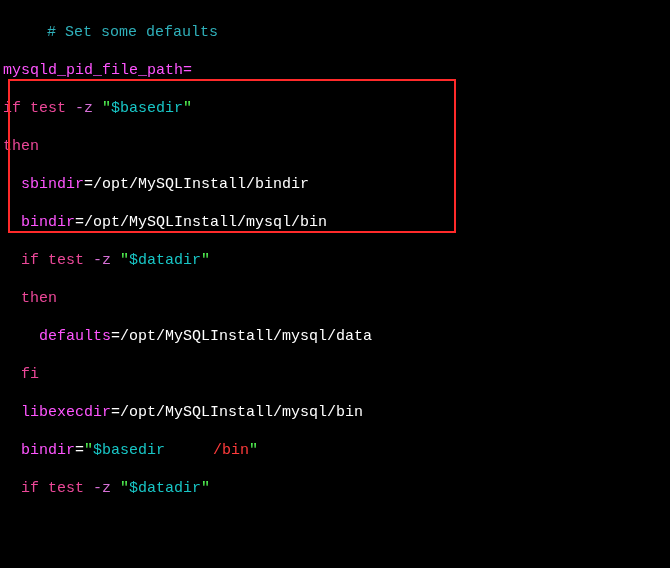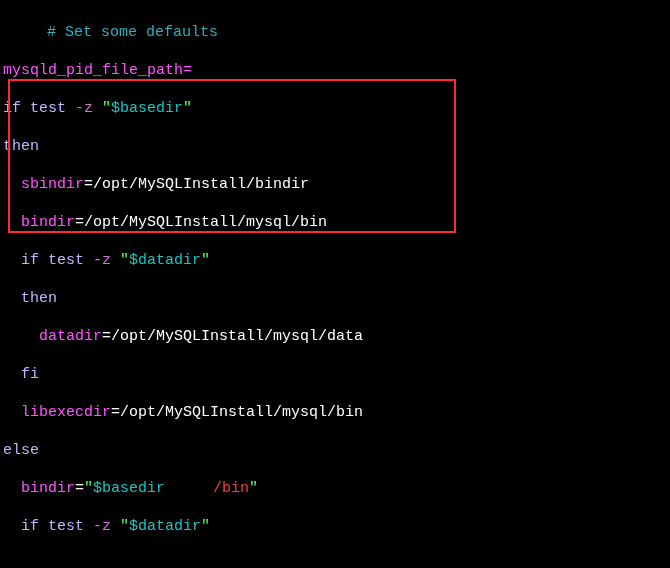--- a/index.html
+++ b/index.html
@@ -16,21 +16,21 @@
     padding: 4px 3px;
     white-space: pre;
     color: #ffffff;
     position: relative;
   }
   .line { display: block; }
   .indent1 { padding-left: 18px; }
   .indent2 { padding-left: 36px; }
   .comment   { color: #2fb0ba; margin-left: 44px; }   
   .var       { color: #ff55ff; }   
-  .kw        { color: #c4b5fd; }   
+  .kw        { color: #ec4899; }   
   .flag      { color: #d670d6; }   
   .dq        { color: #55ff55; }   
   .dqvar     { color: #18c6c6; }   
   .dqpath    { color: #ff3b3b; margin-left: 48px; }   
   .white     { color: #ffffff; }
   .highlight-box {
     position: absolute;
     left: 8px;
     top: 79px;
     width: 448px;
@@ -44,24 +44,23 @@
 
 <div class="editor">
 <span class="line comment"># Set some defaults</span>
 <span class="line"><span class="var">mysqld_pid_file_path=</span></span>
 <span class="line"><span class="kw">if</span><span class="kw"> test </span><span class="flag">-z </span><span class="dq">"</span><span class="dqvar">$basedir</span><span class="dq">"</span></span>
 <span class="line kw">then</span>
 <span class="line indent1"><span class="var">sbindir</span><span class="white">=/opt/MySQLInstall/bindir</span></span>
 <span class="line indent1"><span class="var">bindir</span><span class="white">=/opt/MySQLInstall/mysql/bin</span></span>
 <span class="line indent1"><span class="kw">if</span><span class="kw"> test </span><span class="flag">-z </span><span class="dq">"</span><span class="dqvar">$datadir</span><span class="dq">"</span></span>
 <span class="line indent1 kw">then</span>
-<span class="line indent2"><span class="var">datadir</span><span class="white">=/opt/MySQLInstall/mysql/data</span></span>
+<span class="line indent2"><span class="var">defaults</span><span class="white">=/opt/MySQLInstall/mysql/data</span></span>
 <span class="line indent1 kw">fi</span>
 <span class="line indent1"><span class="var">libexecdir</span><span class="white">=/opt/MySQLInstall/mysql/bin</span></span>
-<span class="line kw">else</span>
 <span class="line indent1"><span class="var">bindir</span><span class="white">=</span><span class="dq">"</span><span class="dqvar">$basedir</span><span class="dqpath">/bin</span><span class="dq">"</span></span>
 <span class="line indent1"><span class="kw">if</span><span class="kw"> test </span><span class="flag">-z </span><span class="dq">"</span><span class="dqvar">$datadir</span><span class="dq">"</span></span>
 
 
 
 
 
 
 <span class="line"></span>
 

